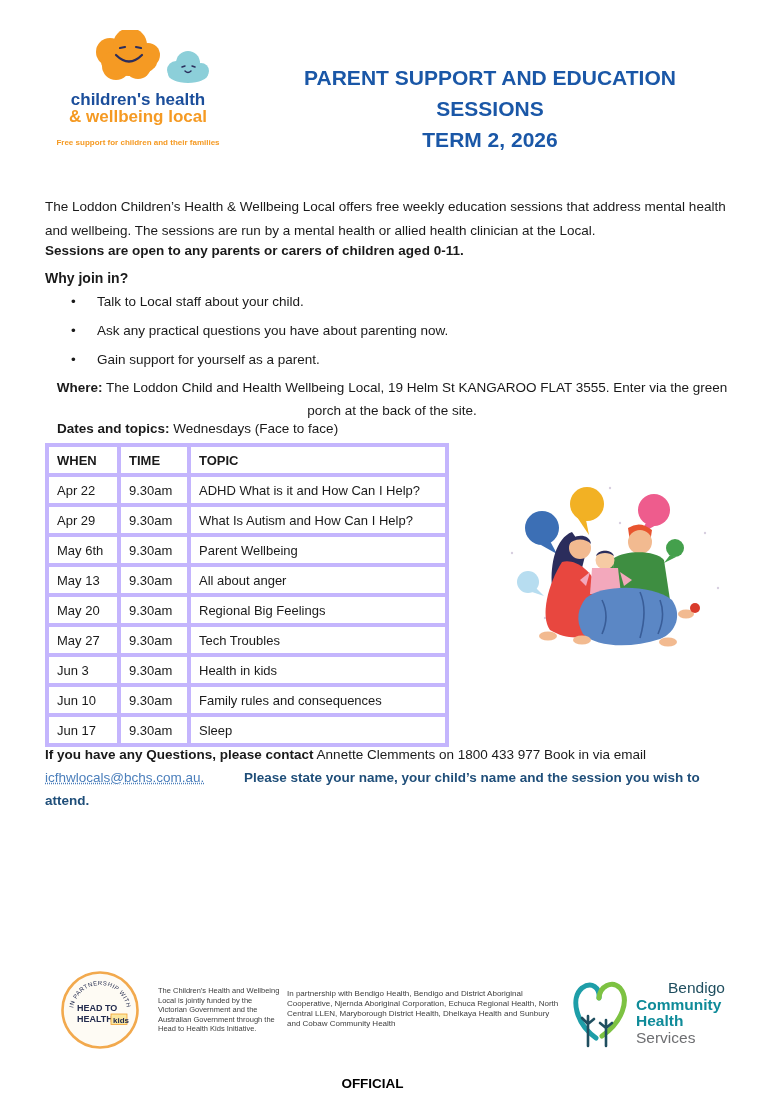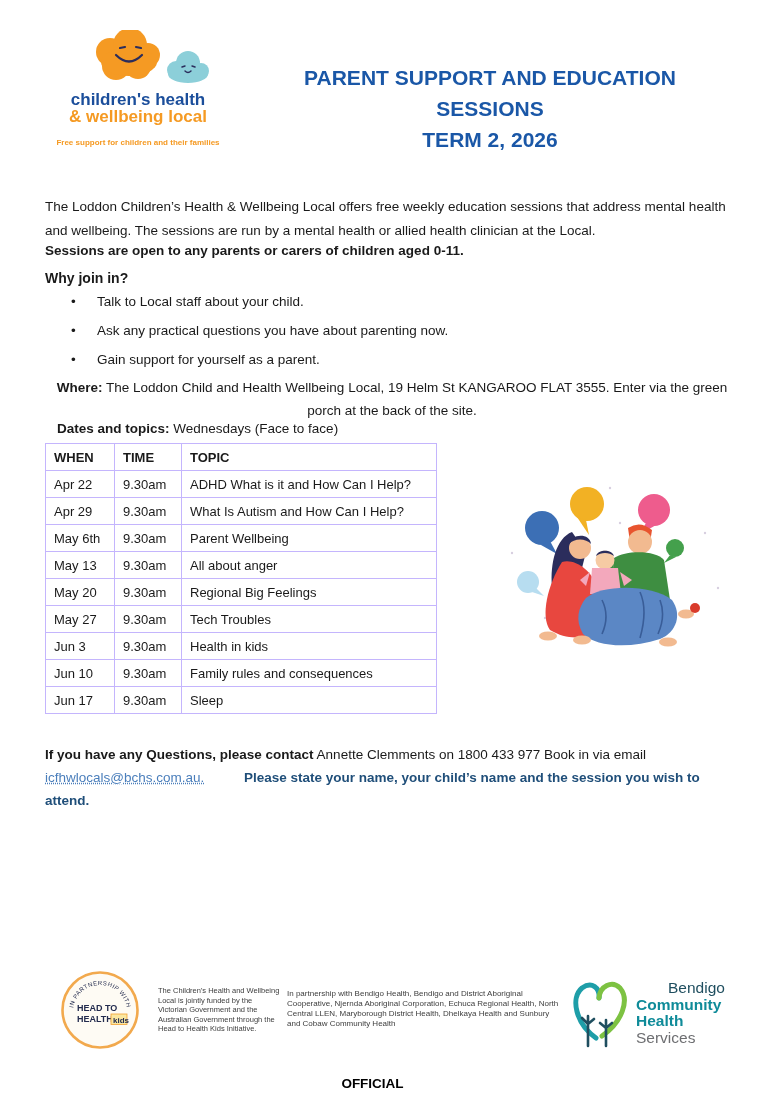--- a/index.html
+++ b/index.html
@@ -25,21 +25,21 @@
   .bullets{left:45px;top:294px;width:694px;}
   .bullet-row{display:flex;margin-bottom:13px;font-size:13.5px;line-height:16px;}
   .bullet-marker{width:26px;padding-left:26px;flex:none;}
   .where-line{left:45px;top:376px;width:694px;font-size:13.5px;line-height:23px;text-align:center;}
   .dates-line{left:45px;top:421px;width:694px;font-size:13.5px;margin-left:12px;}
   b.lbl{font-weight:bold;}
 
   
   table.schedule{left:45px;top:443px;position:absolute;border-collapse:collapse;font-size:13px;}
   table.schedule td,table.schedule th{
-    border:1px solid #c4b5fd;padding:4px 8px;height:18px;text-align:left;vertical-align:middle;
+    border:4px solid #c4b5fd;padding:4px 8px;height:18px;text-align:left;vertical-align:middle;
     font-weight:normal;white-space:nowrap;
   }
   table.schedule th{font-weight:bold;}
   .col-when{width:52px;}
   .col-time{width:50px;margin-left:32px;}
   .col-topic{width:238px;}
 
   
   .illustration{left:490px;top:468px;width:250px;height:205px;}
 

